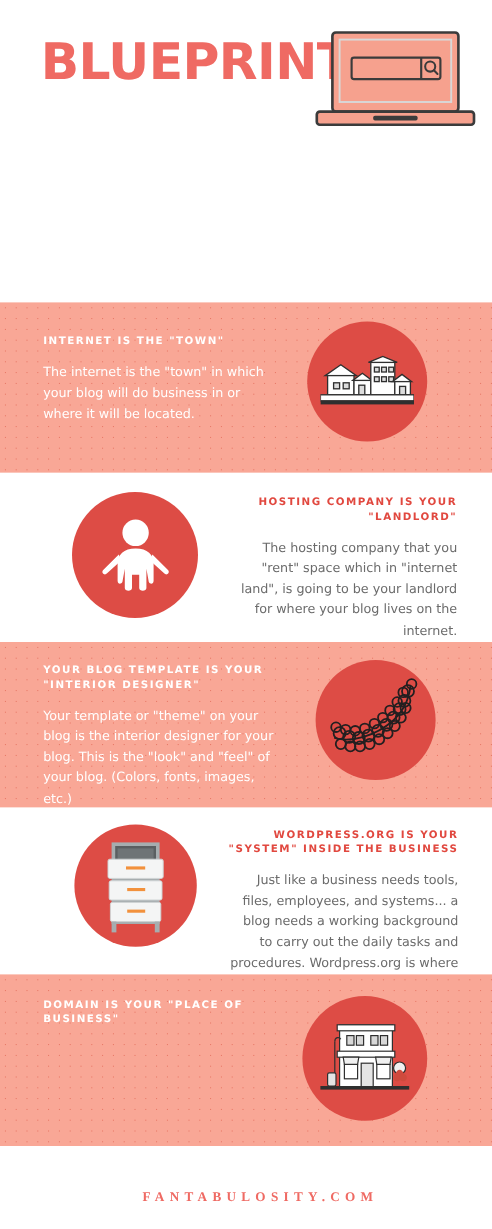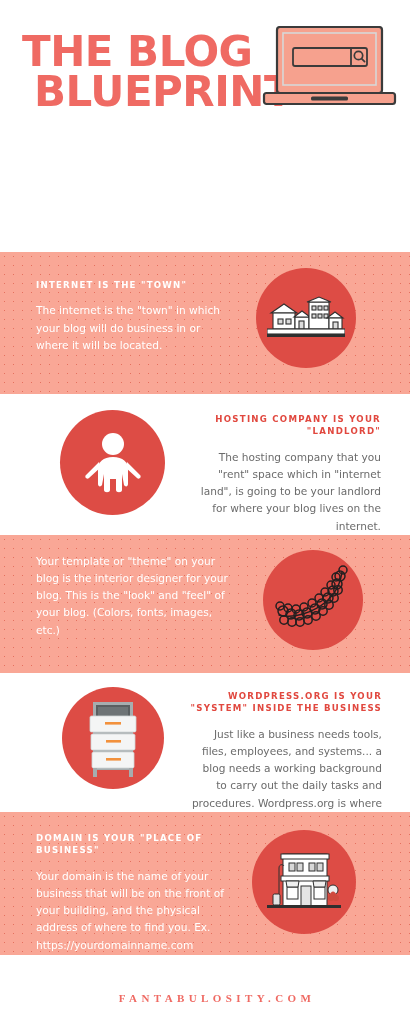--- a/index.html
+++ b/index.html
@@ -76,21 +76,20 @@
   }
   svg{display:block;}
 </style>
 </head>
 <body>
 
 <div class="page">
 
   <div class="header">
     <div class="title">
-      <span>THE BLOG</span>
       <span class="l2">BLUEPRINT</span>
     </div>
 
     <div class="laptop">
       <svg width="135" height="85" viewBox="0 0 135 85">
 
         <rect x="15" y="1" width="105" height="66" rx="3" fill="#f6a18e" stroke="#3b3b3b" stroke-width="2.2"></rect>
         <rect x="21" y="7" width="93" height="52" fill="#f6a18e" stroke="#d8d8d8" stroke-width="1.6"></rect>
 
         <rect x="31" y="22" width="74" height="18" rx="2" fill="#f6a18e" stroke="#3b3b3b" stroke-width="1.8"></rect>
@@ -152,20 +151,21 @@
       </svg>
     </div>
     <div class="txt" style="left:196px;top:19px;width:185px;text-align:right;">
       <p class="head">HOSTING COMPANY IS YOUR "LANDLORD"</p>
       <p class="body">The hosting company that you "rent" space which in "internet land", is going to be your landlord for where your blog lives on the internet.</p>
     </div>
   </div>
 
   <div class="sec pink" style="top:535px;height:138px;">
     <div class="txt" style="left:36px;top:18px;width:200px;">
+      <p class="head">YOUR BLOG TEMPLATE IS YOUR "INTERIOR DESIGNER"</p>
       <p class="body">Your template or "theme" on your blog is the interior designer for your blog. This is the "look" and "feel" of your blog. (Colors, fonts, images, etc.)</p>
     </div>
     <div class="circle" style="left:263px;top:15px;width:100px;height:100px;">
       <svg width="84" height="70" viewBox="0 0 84 70">
         <g fill="none" stroke="#231f20" stroke-width="1.5" stroke-linecap="round">
           <path d="M8 50 C22 54 42 48 56 36 C66 27 70 16 71 7"></path>
           <circle cx="12" cy="46" r="5"></circle>
             <circle cx="20" cy="49" r="5"></circle>
           <circle cx="28" cy="50" r="5"></circle>
             <circle cx="36" cy="48" r="5"></circle>
@@ -217,21 +217,20 @@
     </div>
     <div class="txt" style="left:190px;top:17px;width:192px;text-align:right;">
       <p class="head">WORDPRESS.ORG IS YOUR "SYSTEM" INSIDE THE BUSINESS</p>
       <p class="body">Just like a business needs tools, files, employees, and systems... a blog needs a working background to carry out the daily tasks and procedures. Wordpress.org is where you'll create blog posts, and manage the backend of your blog.</p>
     </div>
   </div>
 
   <div class="sec pink" style="top:812px;height:143px;">
     <div class="txt" style="left:36px;top:20px;width:190px;">
       <p class="head">DOMAIN IS YOUR "PLACE OF BUSINESS"</p>
-      <p class="body">Your domain is the name of your business that will be on the front of your building, and the physical address of where to find you. Ex. https://yourdomainname.com</p>
     </div>
     <div class="circle" style="left:252px;top:18px;width:104px;height:104px;">
       <svg width="78" height="72" viewBox="0 0 78 72">
         <g stroke="#2f2f2f" stroke-width="1" fill="#ffffff">
           <rect x="18" y="8" width="44" height="52"></rect>
           <rect x="16" y="8" width="48" height="5"></rect>
           <rect x="16" y="30" width="48" height="5"></rect>
           <rect x="24" y="17" width="6" height="8" fill="#d8d8d8"></rect>
           <rect x="32" y="17" width="6" height="8" fill="#d8d8d8"></rect>
           <rect x="44" y="17" width="6" height="8" fill="#d8d8d8"></rect>

